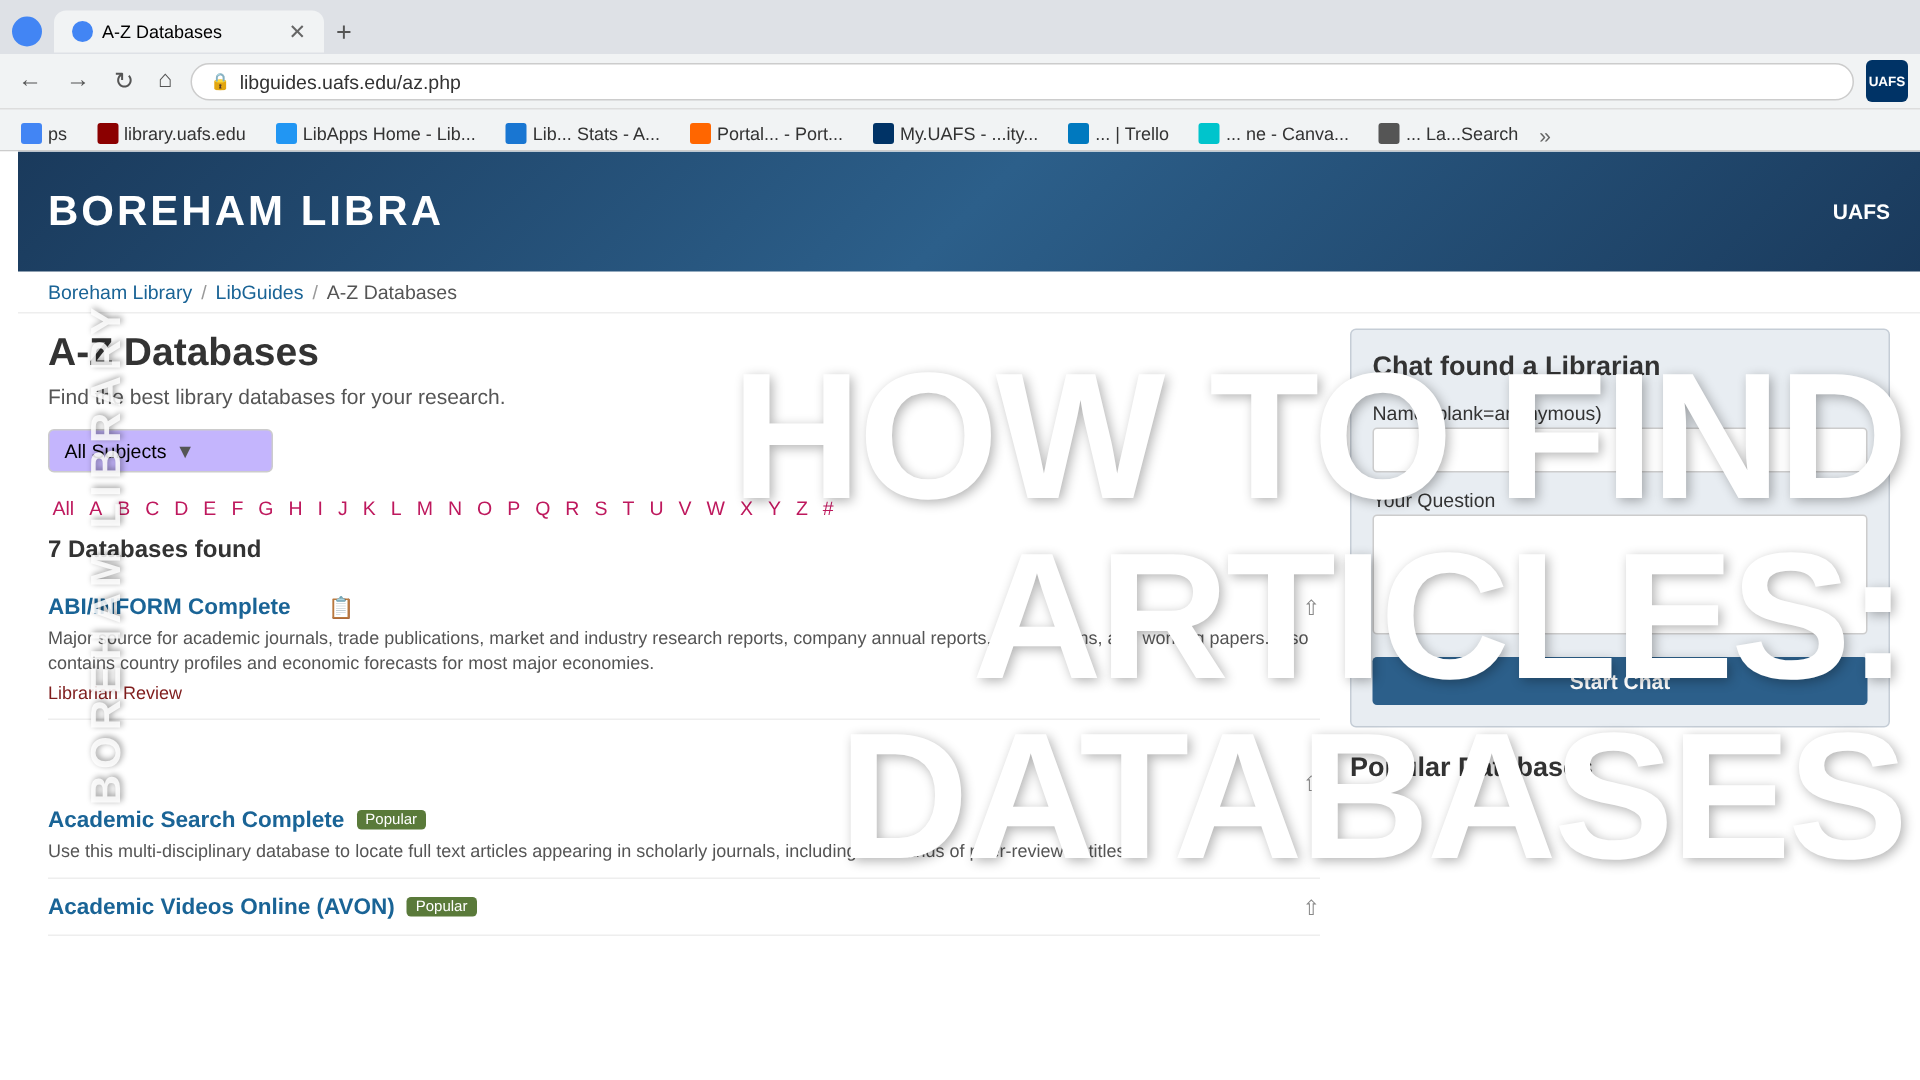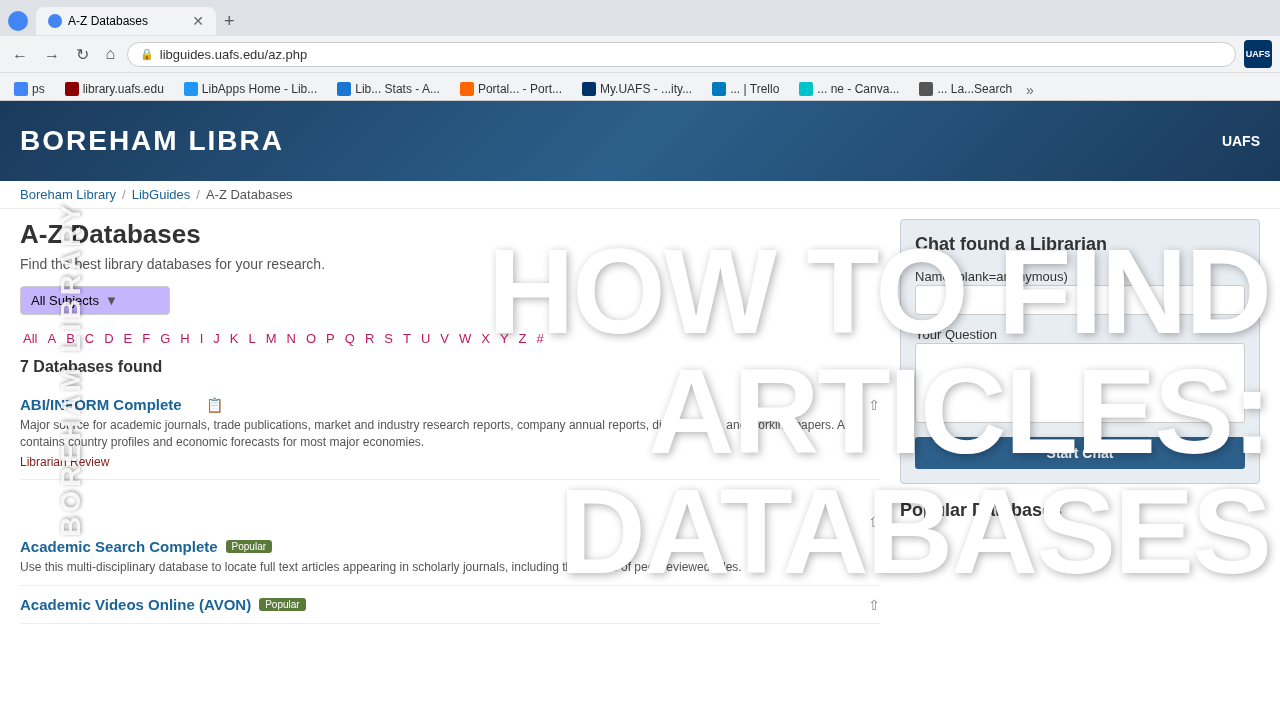--- a/index.html
+++ b/index.html
@@ -97,20 +97,21 @@
       color: #333;
     }
 
     
     .website {
       position: relative;
       width: 100%;
       height: calc(720px - 100px);
       overflow: hidden;
       background: #fff;
+      padding-left: 12px;
     }
 
     
     .library-header {
       background: linear-gradient(135deg, #1a3a5c 0%, #2c5f8a 50%, #1a3a5c 100%);
       height: 80px;
       display: flex;
       align-items: center;
       padding: 0 20px;
     }

